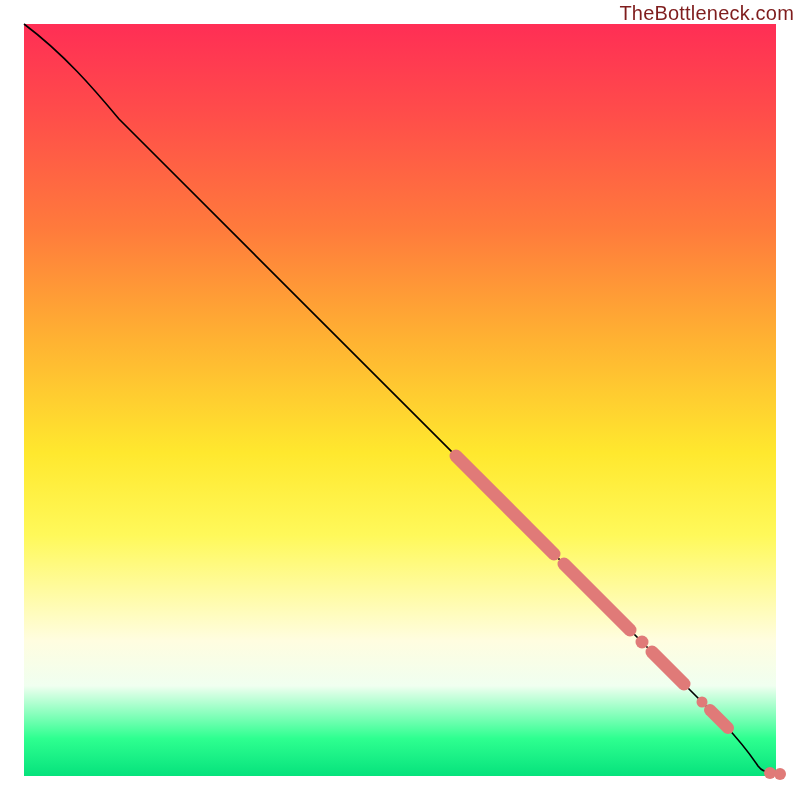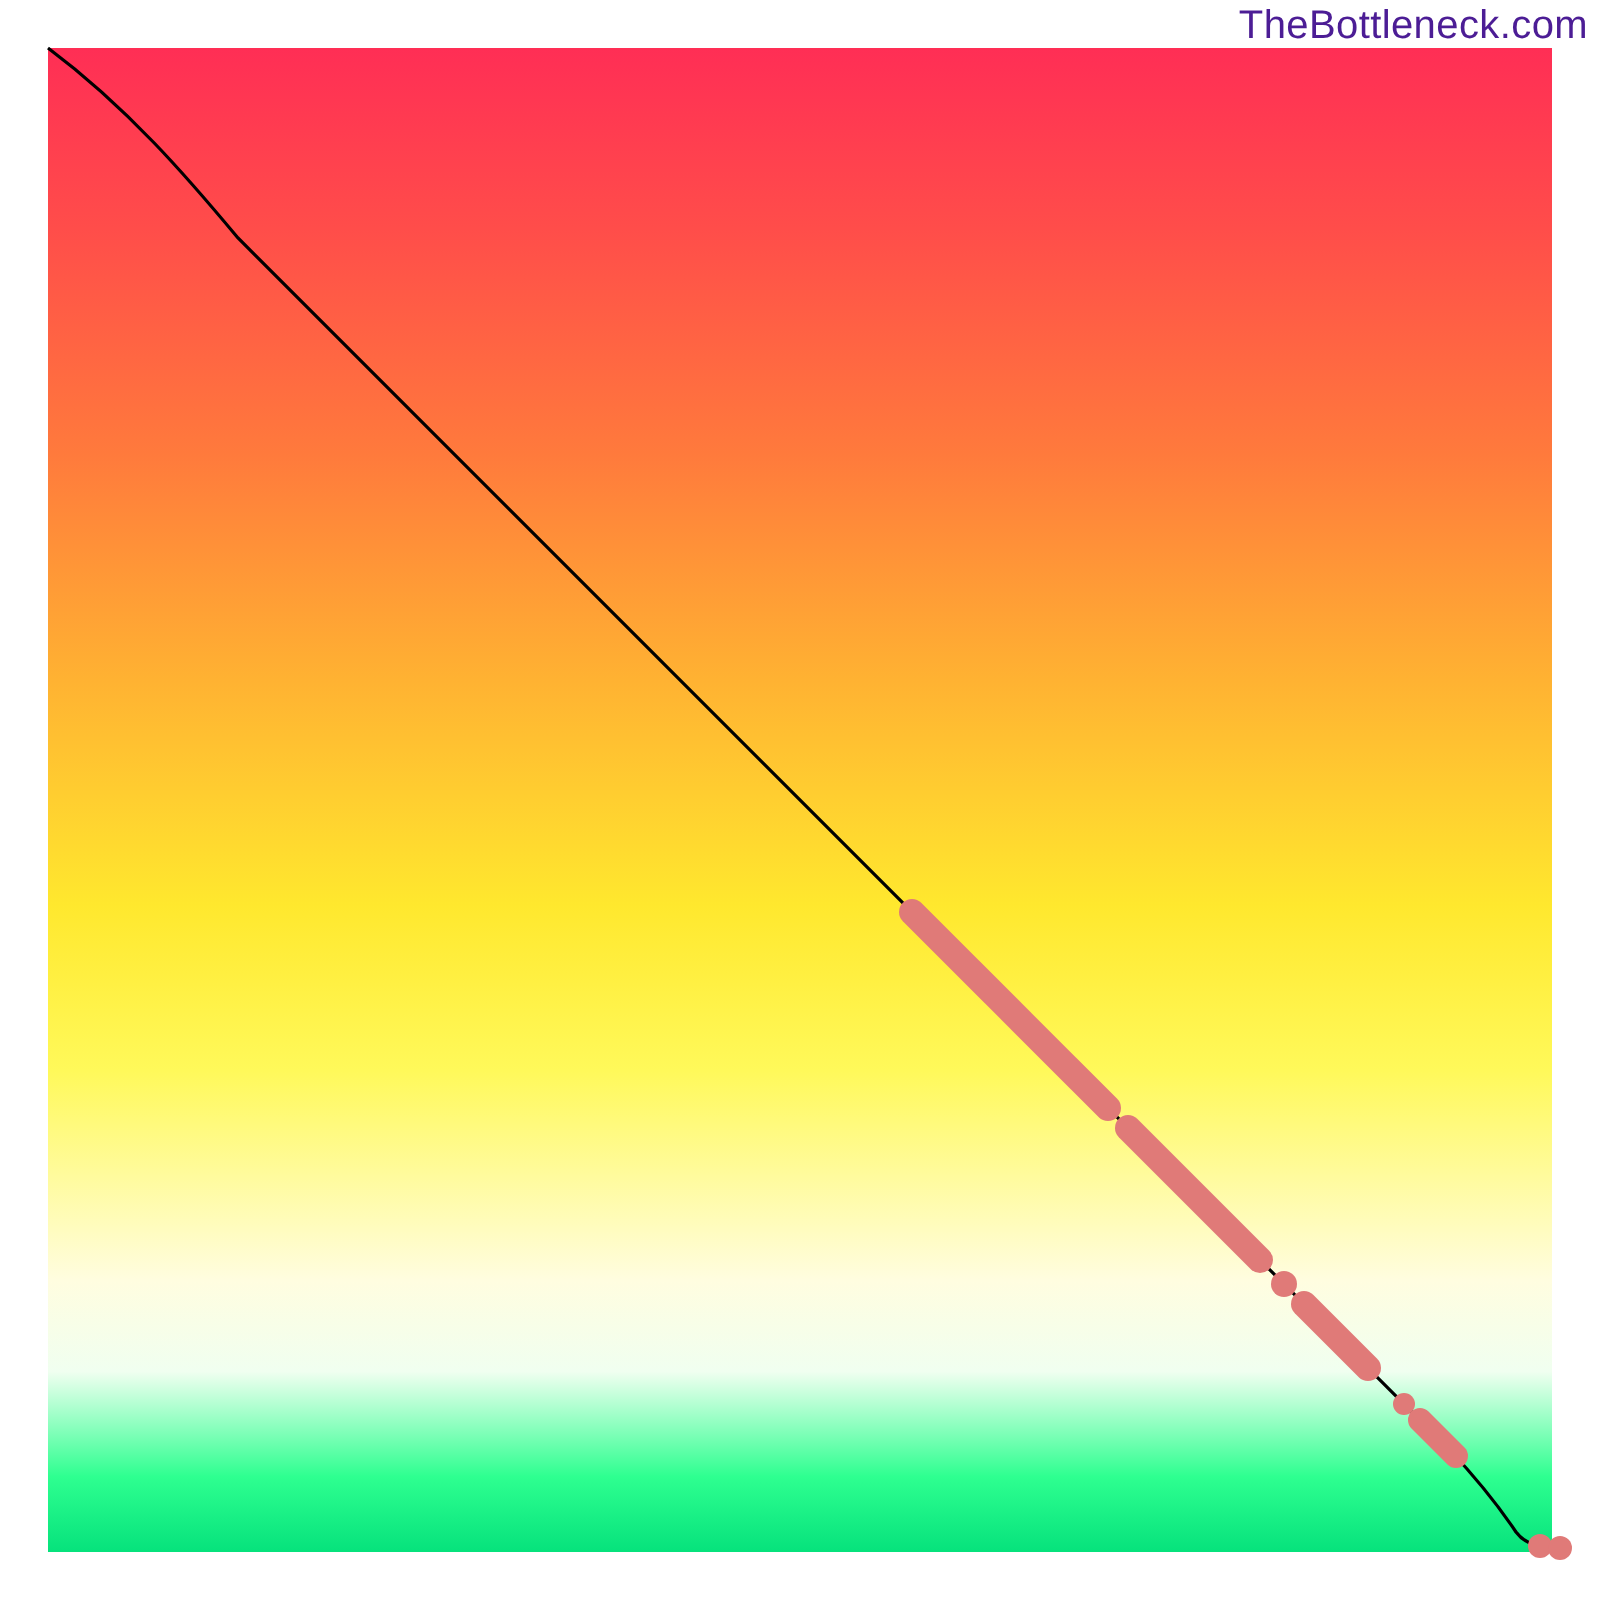--- a/index.html
+++ b/index.html
@@ -41,21 +41,21 @@
     top: 24px;
     width: 752px;
     height: 752px;
     overflow: visible;
   }
   .credit {
     position: absolute;
     top: 2px;
     right: 6px;
     font-size: 20px;
-    color: #4c1d95;
+    color: #7f1d1d;
     font-weight: 500;
     letter-spacing: 0.2px;
   }
   .curve {
     fill: none;
     stroke: #000000;
     stroke-width: 1.6;
   }
   .marker {
     fill: #e07a78;

